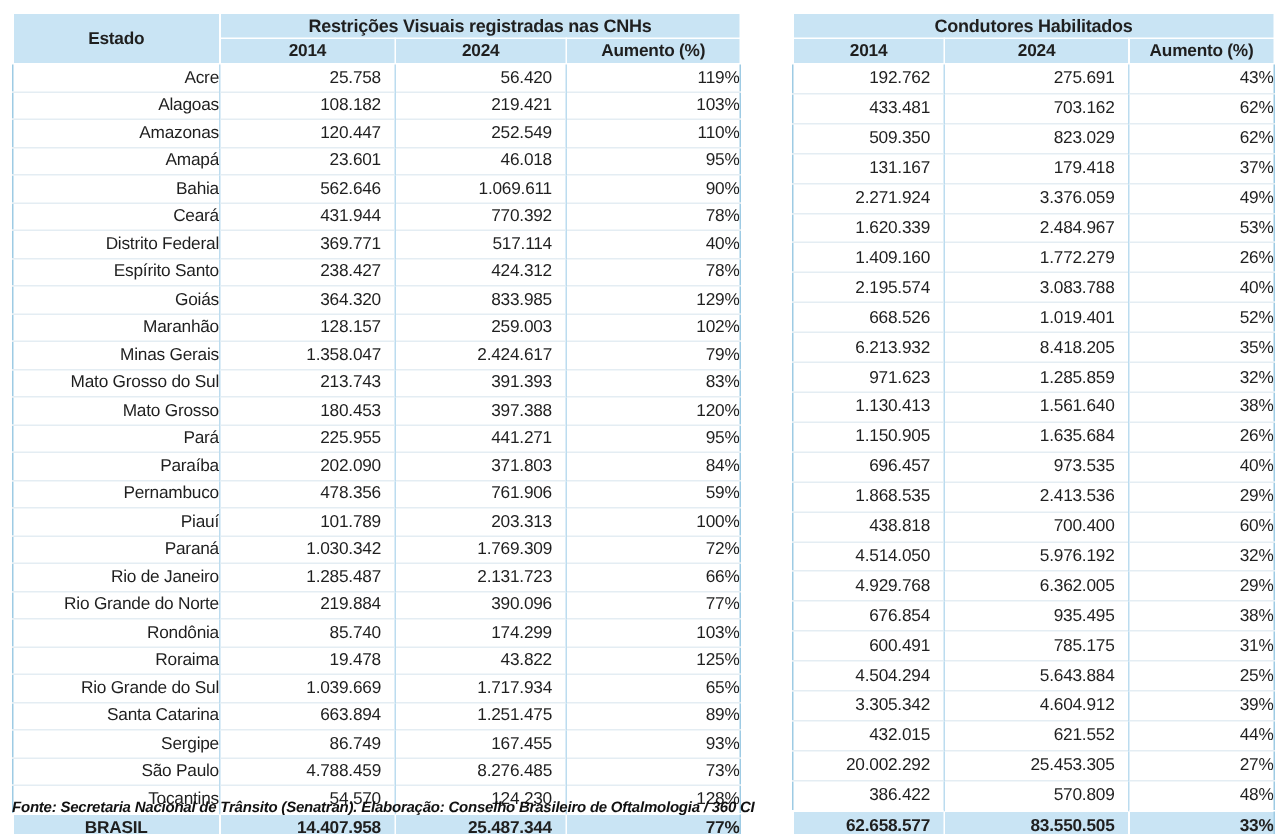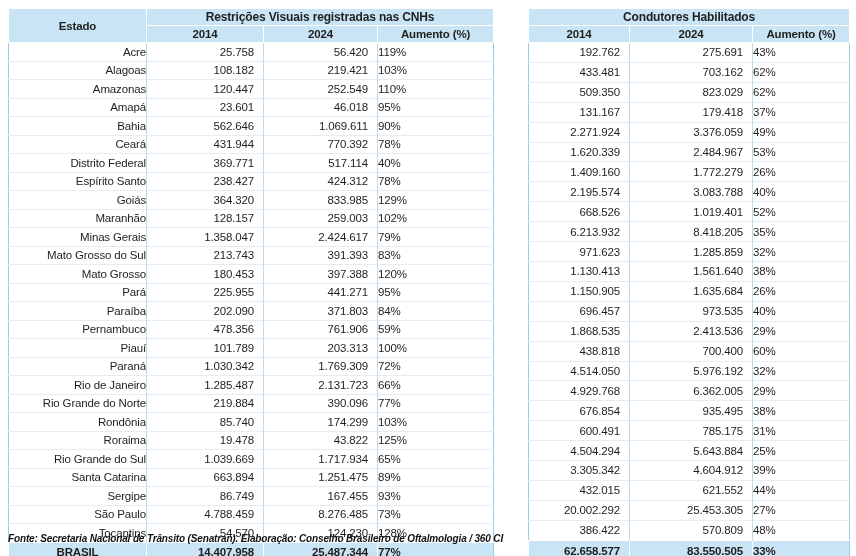--- a/index.html
+++ b/index.html
@@ -51,21 +51,21 @@
   tbody td {
     height: 17.5px;
     border-left: 1px solid #bcdcef;
     border-top: 1px solid #e4edf3;
     background: #ffffff;
     vertical-align: middle;
   }
   tbody td:first-child { border-left: none; }
   td.estado { text-align: right;  padding-left: 5px; }
   td.num    { text-align: right; padding-right: 9px; }
-  td.pct    { text-align: left; }
+  td.pct    { text-align: right; }
   tr.total-row td {
     background: #c9e4f4;
     font-weight: bold;
     border-left: 1px solid #ffffff;
     border-top: 1px solid #ffffff;
     height: 18px;
   }
   td.total-label { text-align: center; }
   .footer-note {
     position: absolute;

